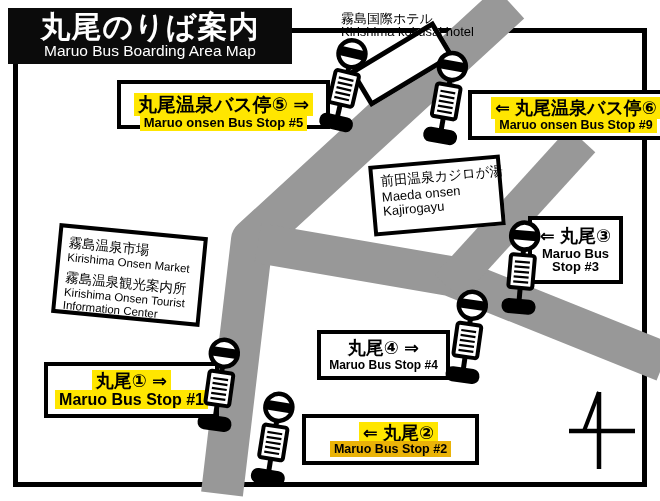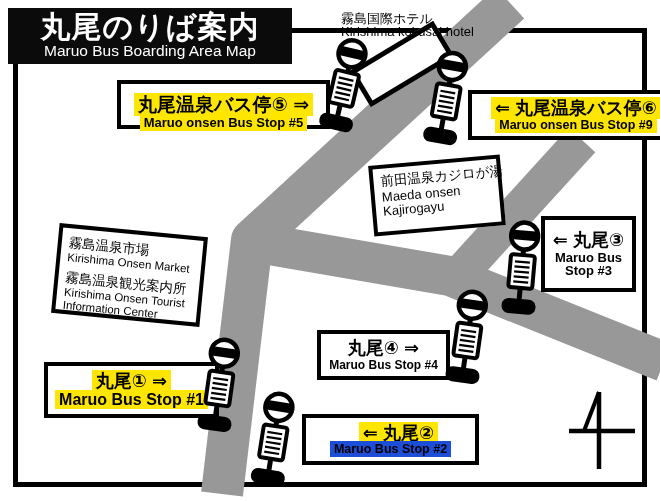--- a/index.html
+++ b/index.html
@@ -25,21 +25,21 @@
   
   .stop-box{border:4px solid #000;background:#fff;z-index:4;text-align:center;
             display:flex;flex-direction:column;align-items:center;justify-content:center;box-sizing:border-box;}
   .stop-box .jp{font-weight:bold;line-height:1.15;white-space:nowrap;}
   .stop-box .en{font-weight:bold;line-height:1.05;white-space:nowrap;}
   .hl{padding:1px 4px;}
   #label-stop5{left:117px;top:80px;width:213px;height:49px;}
   #label-stop5 .jp{font-size:19px;margin-top:15px;}  #label-stop5 .en{font-size:13px;}
   #label-stop6{left:468px;top:90px;width:216px;height:50px;}
   #label-stop6 .jp{font-size:18px;}  #label-stop6 .en{font-size:12.5px;}
-  #label-stop3{left:541px;top:216px;width:95px;height:76px;}
+  #label-stop3{left:528px;top:216px;width:95px;height:68px;}
   #label-stop3 .jp{font-size:18px;}  #label-stop3 .en{font-size:13px;}
   #label-stop4{left:317px;top:330px;width:133px;height:50px;}
   #label-stop4 .jp{font-size:18px;}  #label-stop4 .en{font-size:12px;text-align:center;}
   #label-stop1{left:44px;top:362px;width:175px;height:56px;}
   #label-stop1 .jp{font-size:18px;}  #label-stop1 .en{font-size:16px;}
   #label-stop2{left:302px;top:414px;width:177px;height:51px;}
   #label-stop2 .jp{font-size:18px;padding-left:16px;}  #label-stop2 .en{font-size:12.5px;}
   
   .info-box{border:4px solid #000;background:#fff;z-index:4;box-sizing:border-box;}
   #kajirogayu-box{left:371px;top:160px;width:132px;height:71px;transform:rotate(-5deg);padding:5px 7px;}
@@ -113,21 +113,21 @@
 <div class="abs stop-box" id="label-stop4">
   <span class="jp">丸尾④ ⇒</span>
   <span class="en">Maruo Bus Stop #4</span>
 </div>
 <div class="abs stop-box" id="label-stop1">
   <span class="jp"><span class="hl" style="background: rgb(255, 230, 0);">丸尾① ⇒</span></span>
   <span class="en"><span class="hl" style="background: rgb(255, 230, 0);">Maruo Bus Stop #1</span></span>
 </div>
 <div class="abs stop-box" id="label-stop2">
   <span class="jp"><span class="hl" style="background: rgb(255, 230, 0);">⇐ 丸尾②</span></span>
-  <span class="en"><span class="hl" style="background: #1d4ed8;">Maruo Bus Stop #2</span></span>
+  <span class="en"><span class="hl" style="background: #eab308;">Maruo Bus Stop #2</span></span>
 </div>
 
 <div class="abs bus-icon" id="bus5">
 <svg width="46" height="96" viewBox="0 0 46 96" xmlns="http://www.w3.org/2000/svg">
   <defs>
         <clipPath id="busclip">
           <circle cx="23" cy="17" r="13.5"></circle>
         </clipPath>
       </defs>
   <rect x="20.5" y="28" width="5" height="10" fill="#000"></rect>

